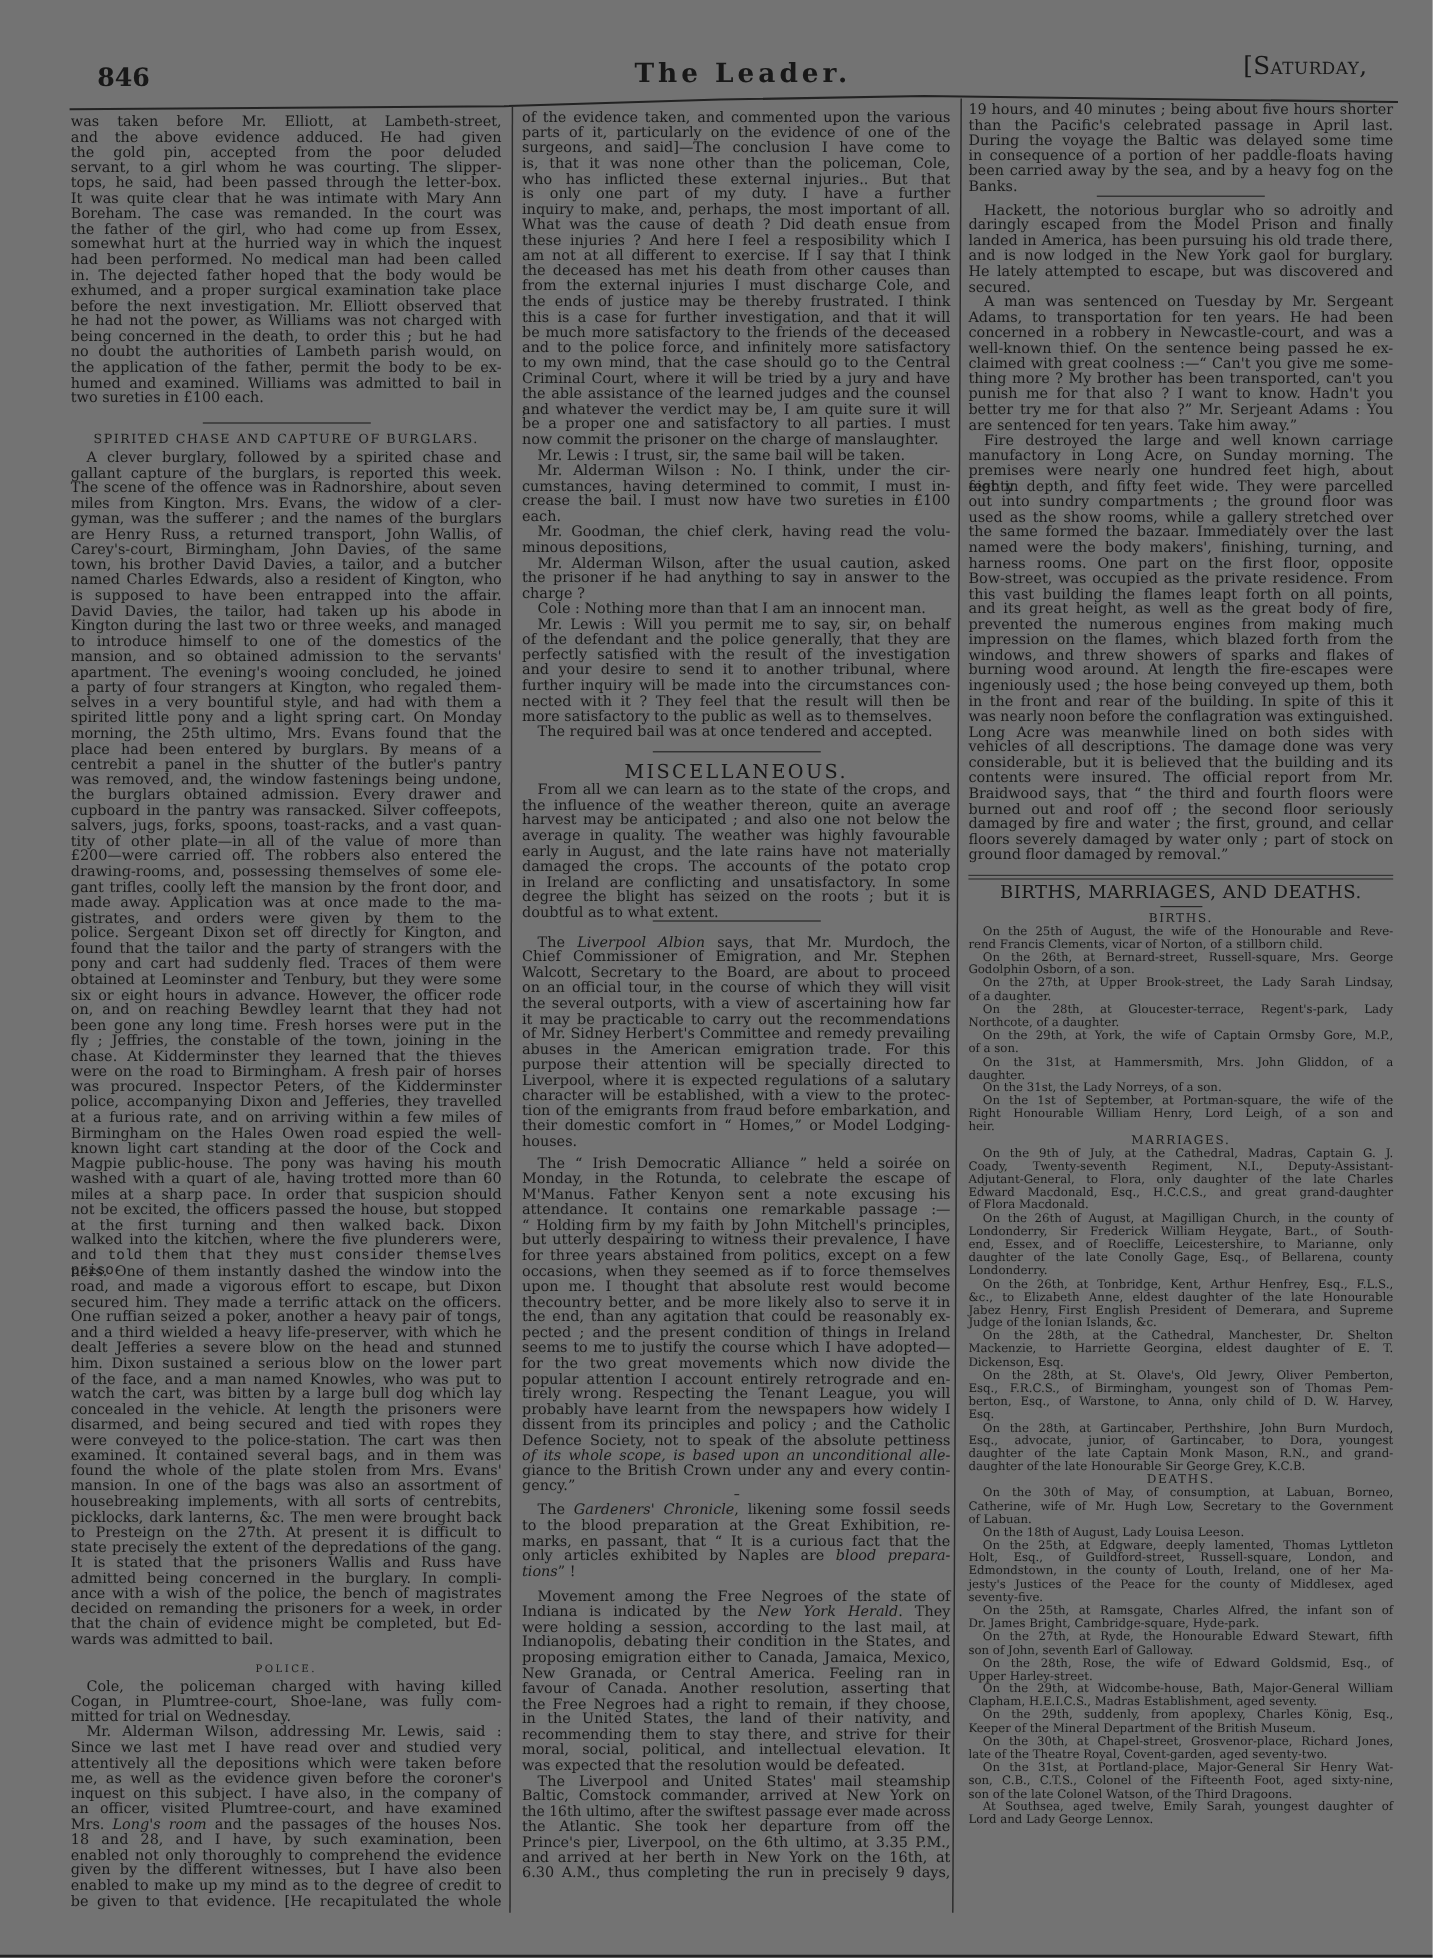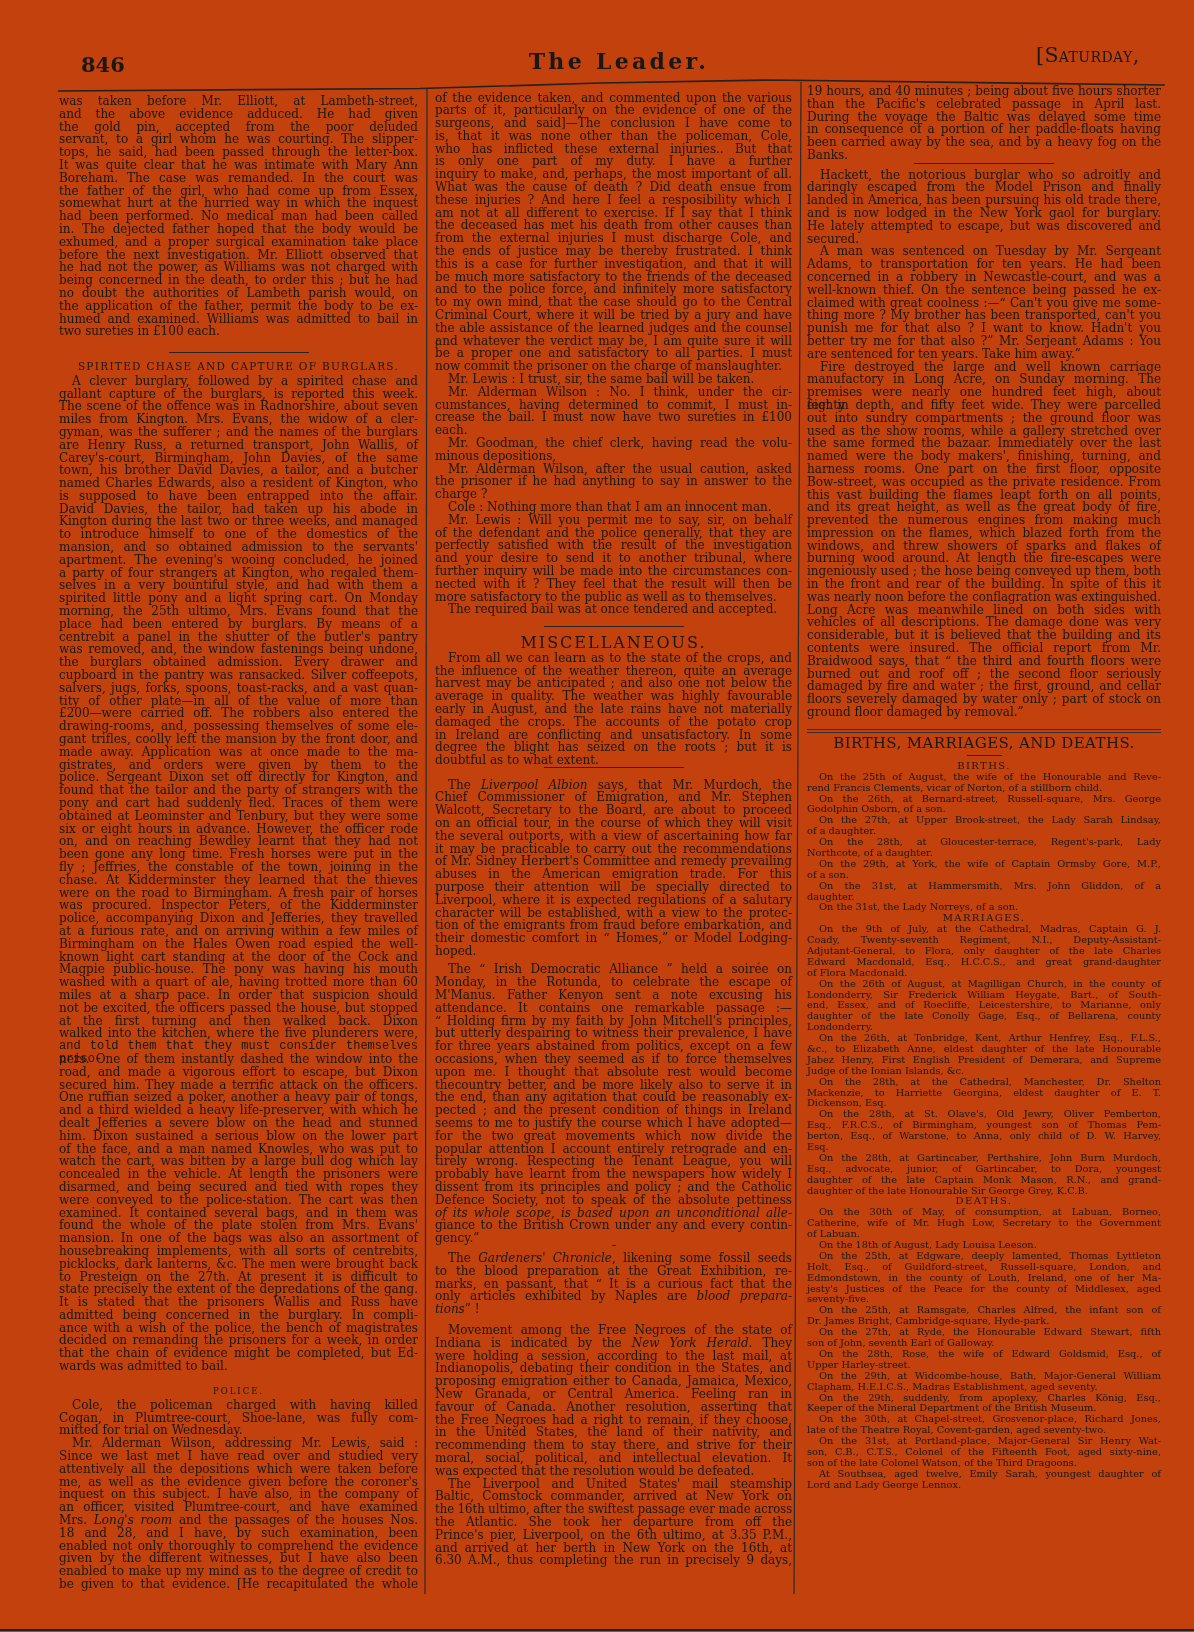--- a/index.html
+++ b/index.html
@@ -1,16 +1,16 @@
 <!DOCTYPE html>
 <html><head>
 <meta charset="utf-8">
 <style>
 html,body{margin:0;padding:0;background:#fff;}
-.page{position:relative;width:1194px;height:1632px;overflow:hidden;background:#c2410c;color:#181818;font-family:"DejaVu Serif",serif;}
+.page{position:relative;width:1194px;height:1632px;overflow:hidden;background:#737373;color:#181818;font-family:"DejaVu Serif",serif;}
 .pgnum{position:absolute;left:81px;top:54px;font-size:21px;line-height:21px;font-weight:bold;white-space:nowrap;}
 .mast{position:absolute;left:512px;top:50px;width:214px;text-align:center;font-size:22px;line-height:22px;font-weight:bold;letter-spacing:3.3px;white-space:nowrap;}
 .day{position:absolute;left:1036px;top:45px;font-size:20.5px;line-height:20.5px;font-variant:small-caps;letter-spacing:.4px;white-space:nowrap;}
 .overlay{position:absolute;left:0;top:0;width:1194px;height:1632px;pointer-events:none;}
 .col{position:absolute;}
 #c1{left:59px;top:95px;width:359px;}
 #c2{left:435px;top:91.5px;width:357px;}
 #c3{left:807px;top:85px;width:354px;}
 .ln{font-size:12px;line-height:12.8px;height:12.8px;text-align:justify;text-align-last:justify;transform-origin:0 50%;overflow:visible;}
 .ln.first{text-indent:13px;}
@@ -266,21 +266,21 @@
         <div class="ln" style="white-space: normal;">on an official tour, in the course of which they will visit</div>
         <div class="ln" style="white-space: normal;">the several outports, with a view of ascertaining how far</div>
         <div class="ln" style="white-space: normal;">it may be practicable to carry out the recommendations</div>
         <div class="ln" style="white-space: normal;">of Mr. Sidney Herbert's Committee and remedy prevailing</div>
         <div class="ln" style="white-space: normal;">abuses in the American emigration trade. For this</div>
         <div class="ln" style="white-space: normal;">purpose their attention will be specially directed to</div>
         <div class="ln" style="white-space: normal;">Liverpool, where it is expected regulations of a salutary</div>
         <div class="ln" style="white-space: normal;">character will be established, with a view to the protec-</div>
         <div class="ln" style="white-space: normal;">tion of the emigrants from fraud before embarkation, and</div>
         <div class="ln" style="white-space: normal;">their domestic comfort in “ Homes,” or Model Lodging-</div>
-        <div class="ln last" style="white-space: normal;">hoped.</div>
+        <div class="ln last" style="white-space: normal;">houses.</div>
       </div>
       <div class="para">
         <div class="ln first" style="white-space: normal;">The “ Irish Democratic Alliance ” held a soirée on</div>
         <div class="ln" style="white-space: normal;">Monday, in the Rotunda, to celebrate the escape of</div>
         <div class="ln" style="white-space: normal;">M'Manus. Father Kenyon sent a note excusing his</div>
         <div class="ln" style="white-space: normal;">attendance. It contains one remarkable passage :—</div>
         <div class="ln" style="white-space: normal;">“ Holding firm by my faith by John Mitchell's principles,</div>
         <div class="ln" style="white-space: normal;">but utterly despairing to witness their prevalence, I have</div>
         <div class="ln" style="white-space: normal;">for three years abstained from politics, except on a few</div>
         <div class="ln" style="white-space: normal;">occasions, when they seemed as if to force themselves</div>
@@ -414,20 +414,25 @@
         <div class="ln first" style="white-space: normal;">On the 29th, at York, the wife of Captain Ormsby Gore, M.P.,</div>
         <div class="ln last" style="white-space: normal;">of a son.</div>
       </div>
       <div class="para small">
         <div class="ln first" style="white-space: normal;">On the 31st, at Hammersmith, Mrs. John Gliddon, of a</div>
         <div class="ln last" style="white-space: normal;">daughter.</div>
       </div>
       <div class="para small">
         <div class="ln first last" style="white-space: normal;">On the 31st, the Lady Norreys, of a son.</div>
       </div>
+      <div class="para small">
+        <div class="ln first" style="white-space: normal;">On the 1st of September, at Portman-square, the wife of the</div>
+        <div class="ln" style="white-space: normal;">Right Honourable William Henry, Lord Leigh, of a son and</div>
+        <div class="ln last" style="white-space: normal;">heir.</div>
+      </div>
       <div class="hd sub">MARRIAGES.</div>
       <div class="para small">
         <div class="ln first" style="white-space: normal;">On the 9th of July, at the Cathedral, Madras, Captain G. J.</div>
         <div class="ln" style="white-space: normal;">Coady, Twenty-seventh Regiment, N.I., Deputy-Assistant-</div>
         <div class="ln" style="white-space: normal;">Adjutant-General, to Flora, only daughter of the late Charles</div>
         <div class="ln" style="white-space: normal;">Edward Macdonald, Esq., H.C.C.S., and great grand-daughter</div>
         <div class="ln last" style="white-space: normal;">of Flora Macdonald.</div>
       </div>
       <div class="para small">
         <div class="ln first" style="white-space: normal;">On the 26th of August, at Magilligan Church, in the county of</div>

